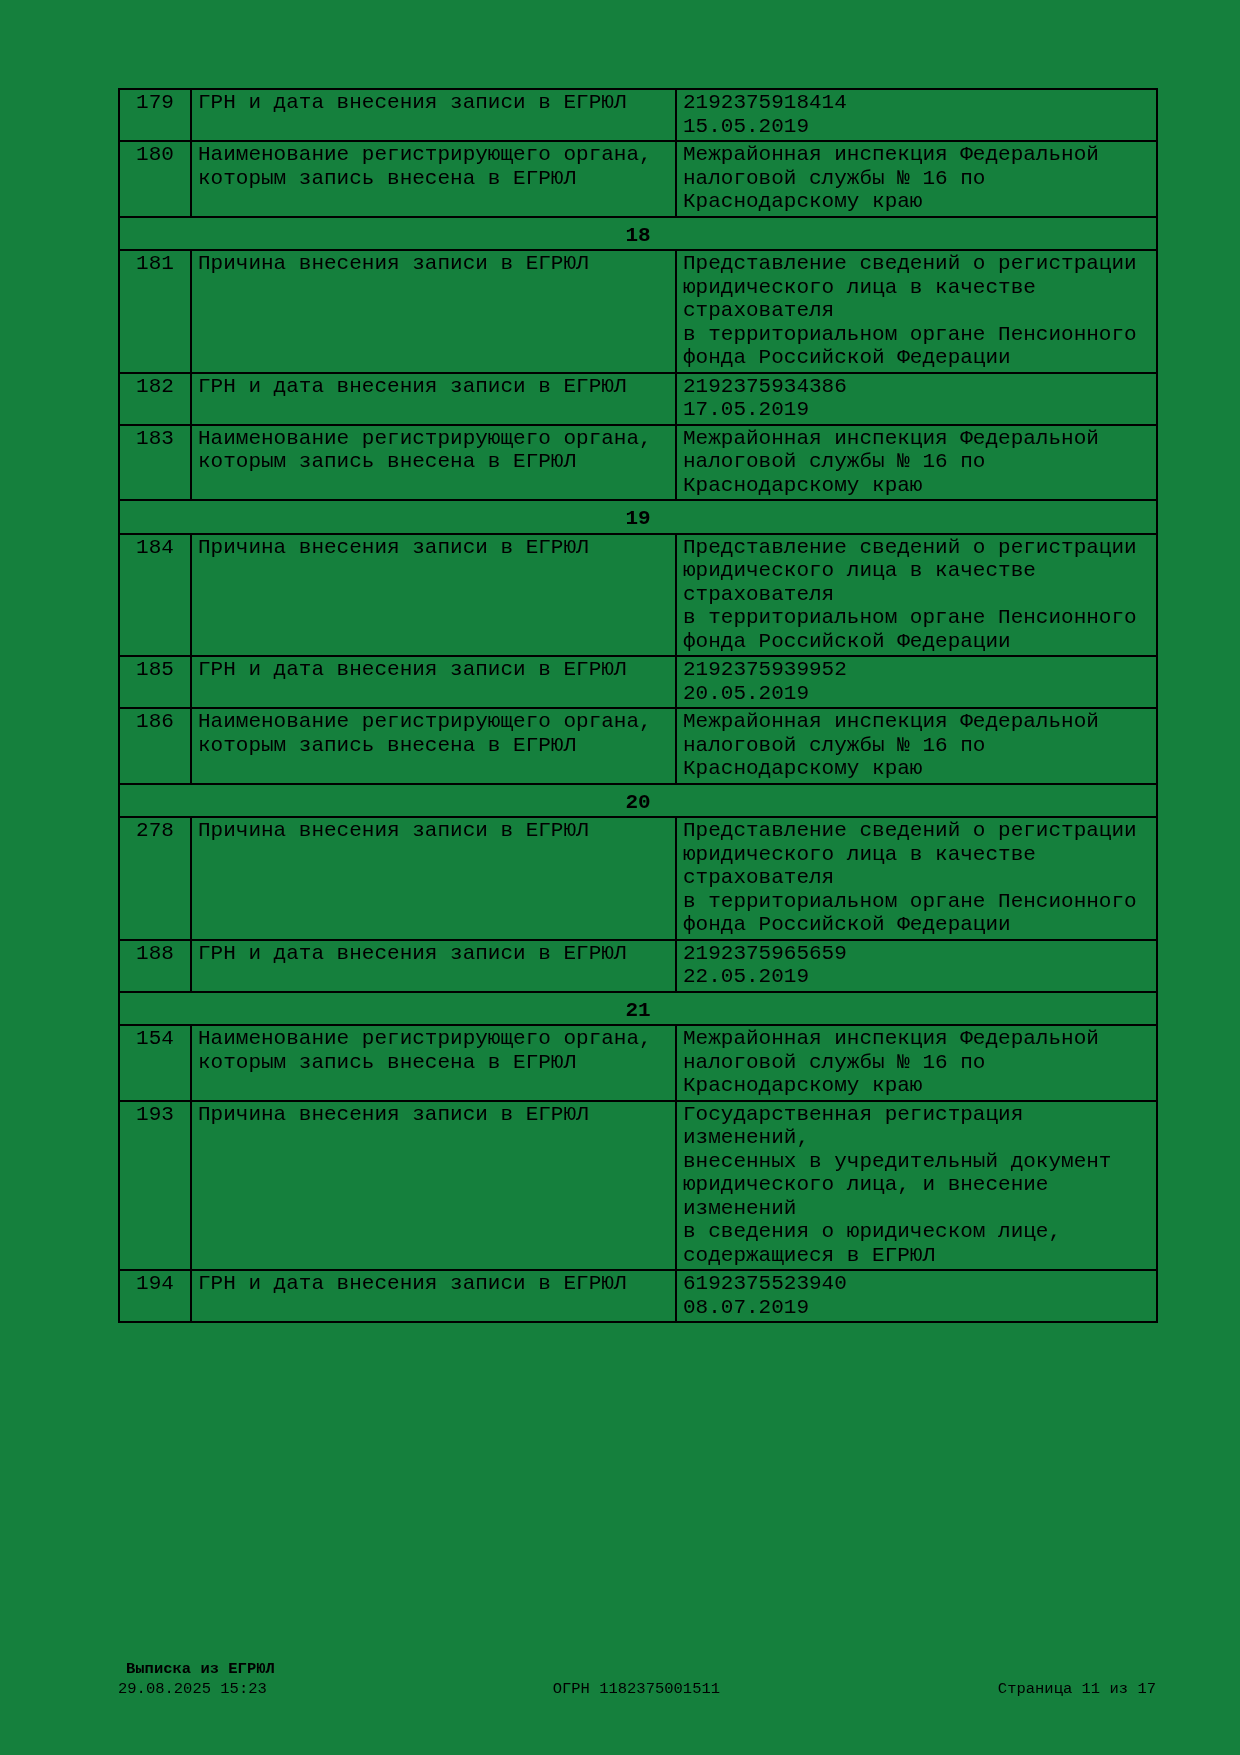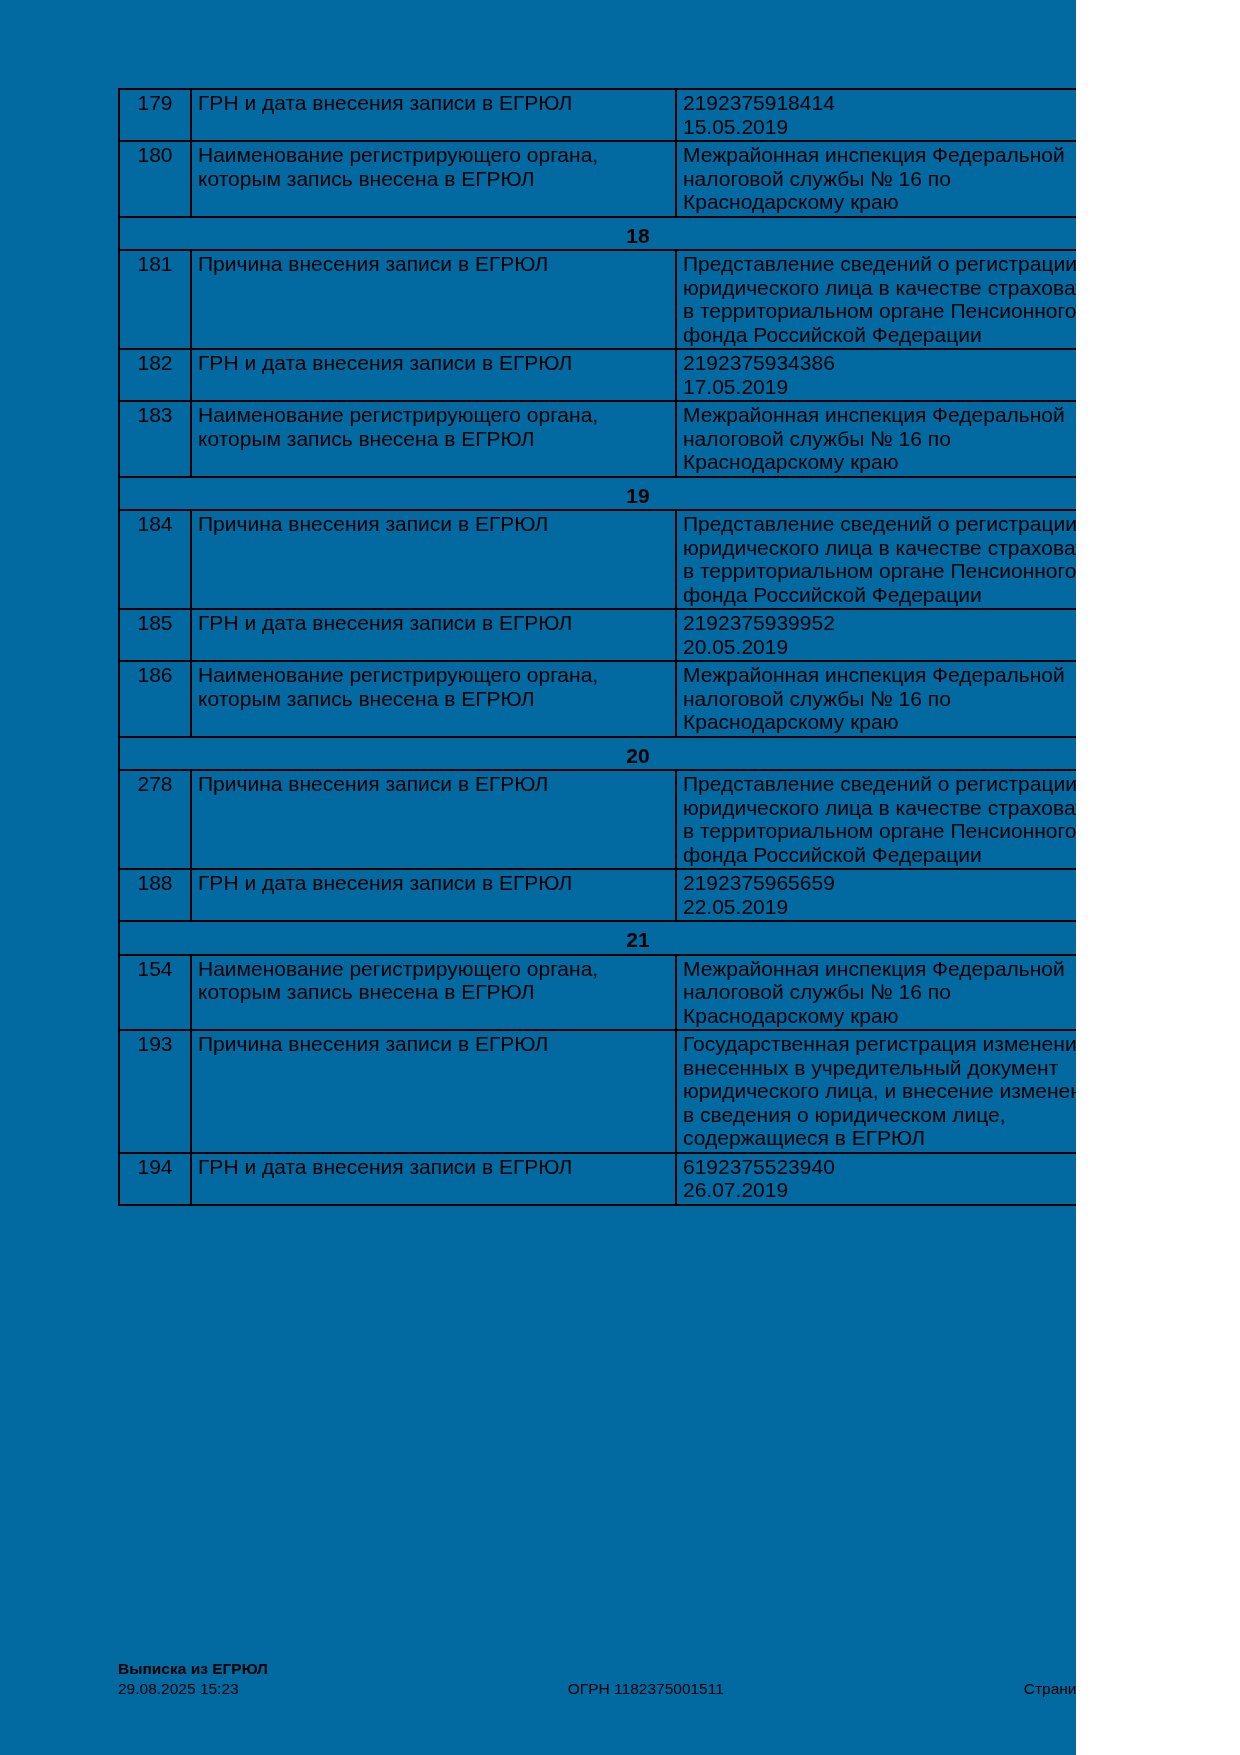--- a/index.html
+++ b/index.html
@@ -2,24 +2,24 @@
 <html lang="ru"><head>
 <meta charset="utf-8">
 <style>
   html, body {
     margin: 0;
     padding: 0;
     background: #ffffff;
   }
   .page {
     position: relative;
-    width: 1076px;
+    width: 1240px;
     height: 1755px;
-    background: #0369a1;
-    font-family: Liberation Sans, sans-serif;
+    background: #15803d;
+    font-family: Liberation Mono, monospace;
     color: #000000;
     overflow: hidden;
   }
   table.egrul {
     position: absolute;
     left: 118px;
     top: 88px;
     width: 1038px;
     border-collapse: collapse;
     table-layout: fixed;
@@ -52,21 +52,21 @@
     position: absolute;
     left: 118px;
     top: 1659px;
     width: 1038px;
     display: flex;
     align-items: flex-end;
     justify-content: space-between;
     font-size: 15.5px;
     line-height: 20px;
   }
-  .footer .doc-title { font-weight: bold; }
+  .footer .doc-title { font-weight: bold; margin-left: 8px; }
 </style>
 </head>
 <body>
 
 <div class="page">
 
   <table class="egrul">
     <colgroup>
       <col style="width:72px">
       <col style="width:485px">
@@ -171,21 +171,21 @@
           <td class="value-cell">Государственная регистрация изменений,
 внесенных в учредительный документ
 юридического лица, и внесение изменений
 в сведения о юридическом лице,
 содержащиеся в ЕГРЮЛ</td>
         </tr>
         <tr>
           <td class="num-cell">194</td>
           <td class="label-cell">ГРН и дата внесения записи в ЕГРЮЛ</td>
           <td class="value-cell">6192375523940
-26.07.2019</td>
+08.07.2019</td>
         </tr>
       </tbody>
   </table>
 
   <div class="footer">
     <div class="footer-left">
       <div class="doc-title">Выписка из ЕГРЮЛ</div>
       <div>29.08.2025 15:23</div>
     </div>
     <div>ОГРН 1182375001511</div>

